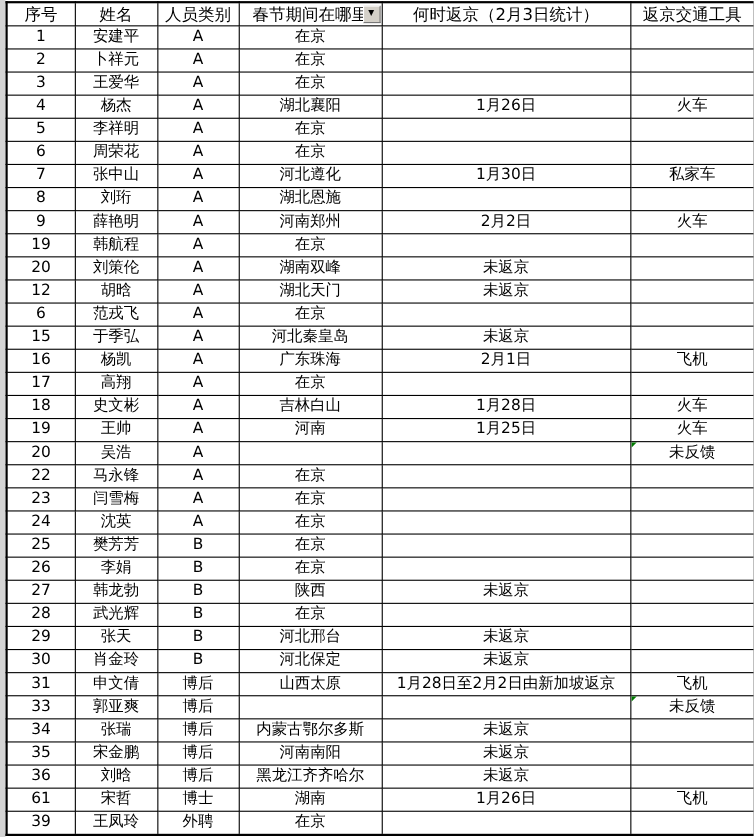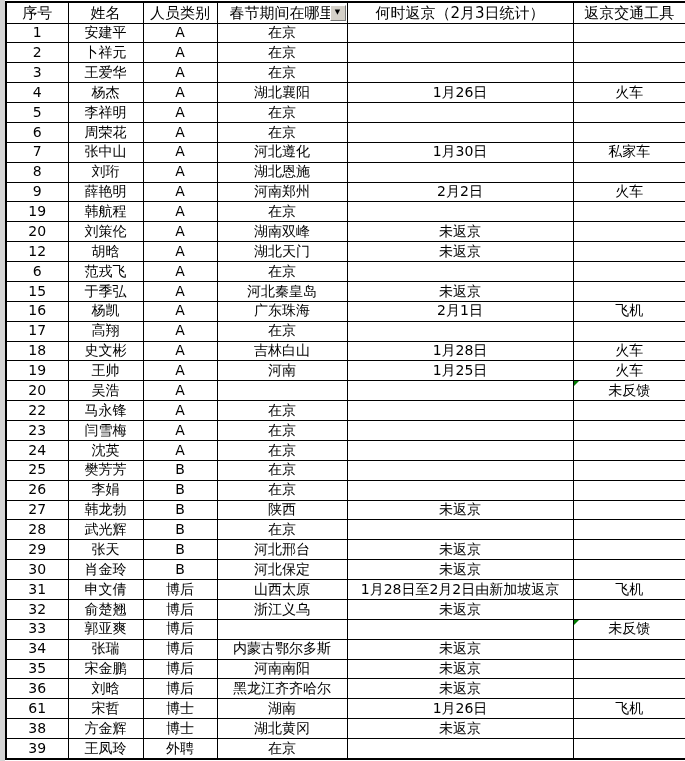--- a/index.html
+++ b/index.html
@@ -315,28 +315,20 @@
         </tr>
         <tr>
           <td class="num-cell">31</td>
           <td>申文倩</td>
           <td>博后</td>
           <td>山西太原</td>
           <td>1月28日至2月2日由新加坡返京</td>
           <td>飞机</td>
         </tr>
         <tr>
-          <td class="num-cell">32</td>
-          <td>俞楚翘</td>
-          <td>博后</td>
-          <td>浙江义乌</td>
-          <td>未返京</td>
-          <td></td>
-        </tr>
-        <tr>
           <td class="num-cell">33</td>
           <td>郭亚爽</td>
           <td>博后</td>
           <td></td>
           <td></td>
           <td><div class="corner-flag" style="border-top-color: rgb(0, 122, 0);"></div>未反馈</td>
         </tr>
         <tr>
           <td class="num-cell">34</td>
           <td>张瑞</td>
@@ -363,28 +355,20 @@
         </tr>
         <tr>
           <td class="num-cell">61</td>
           <td>宋哲</td>
           <td>博士</td>
           <td>湖南</td>
           <td>1月26日</td>
           <td>飞机</td>
         </tr>
         <tr>
-          <td class="num-cell">38</td>
-          <td>方金辉</td>
-          <td>博士</td>
-          <td>湖北黄冈</td>
-          <td>未返京</td>
-          <td></td>
-        </tr>
-        <tr>
           <td class="num-cell">39</td>
           <td>王凤玲</td>
           <td>外聘</td>
           <td>在京</td>
           <td></td>
           <td></td>
         </tr>
       </tbody>
   </table>
 </div>

